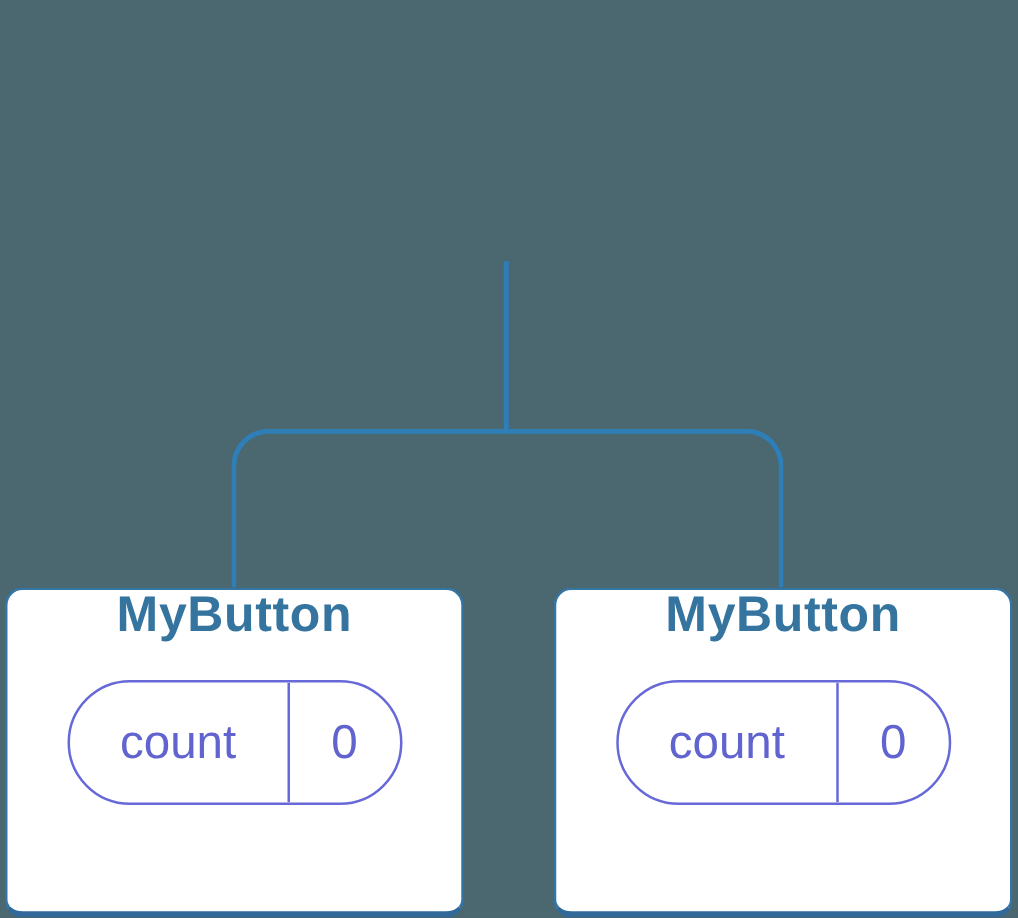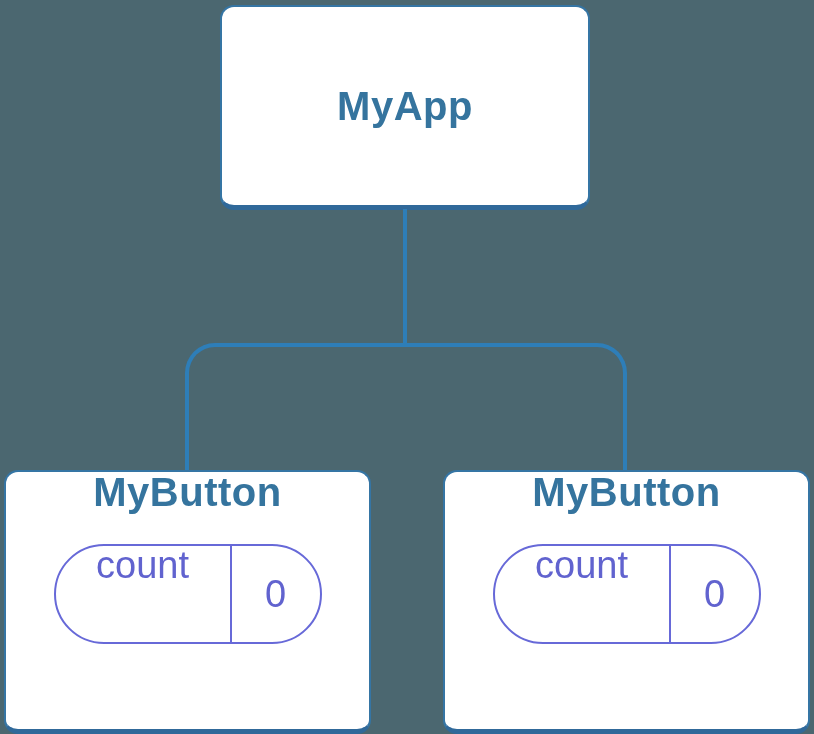--- a/index.html
+++ b/index.html
@@ -56,21 +56,21 @@
     box-sizing: border-box;
     display: flex;
     align-items: stretch;
     overflow: hidden;
     background: #ffffff;
   }
   .state-key-cell {
     flex: 0 0 174px;
     border-right: 2px solid #6769d8;
     display: flex;
-    align-items: flex-start;
+    align-items: center;
     justify-content: center;
   }
   .state-value-cell {
     flex: 1 1 auto;
     display: flex;
     align-items: center;
     justify-content: center;
   }
   .state-text {
     color: #6163cf;
@@ -100,23 +100,20 @@
     border-top-left-radius: 30px;
     border-top-right-radius: 30px;
     background: transparent;
   }
 </style>
 </head>
 <body>
 
 <div class="canvas">
 
-  <div class="node node-root">
-    <div class="node-title">MyApp</div>
-  </div>
 
   <div class="connector-trunk"></div>
   <div class="connector-branch"></div>
 
   <div class="node node-child-left">
     <div class="node-title">MyButton</div>
     <div class="state-pill">
       <div class="state-key-cell">
         <span class="state-text">count</span>
       </div>

